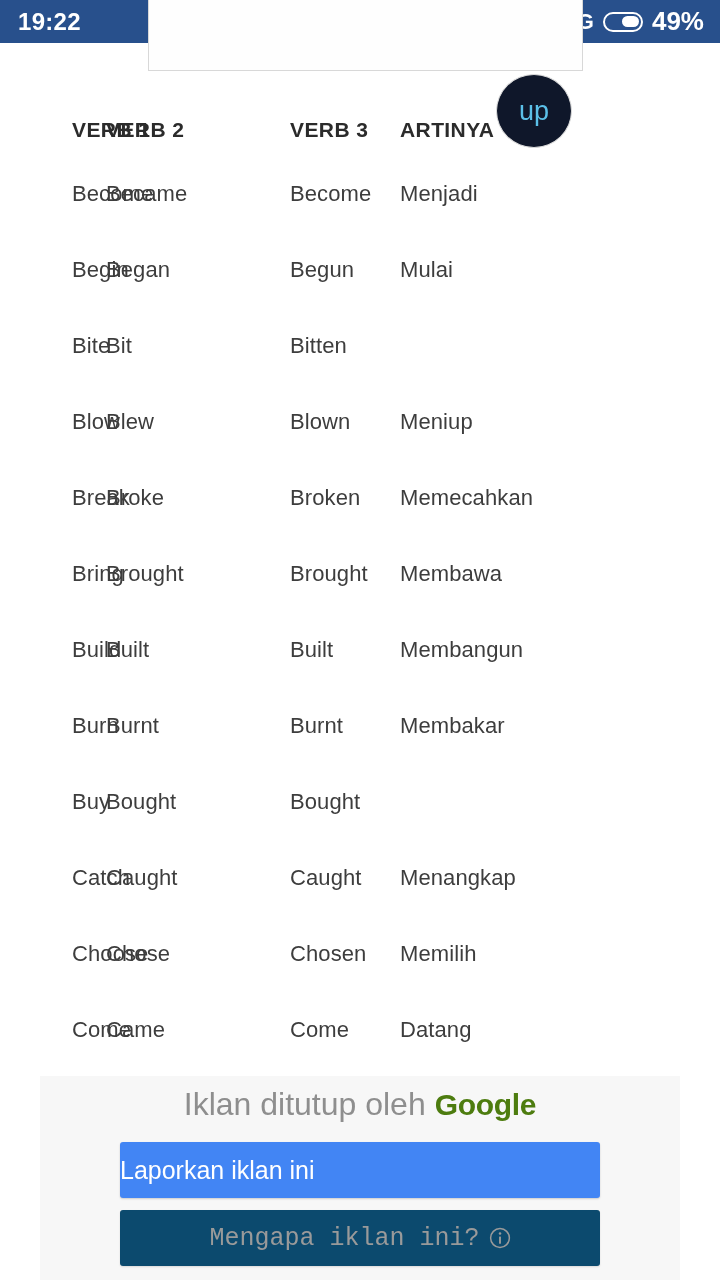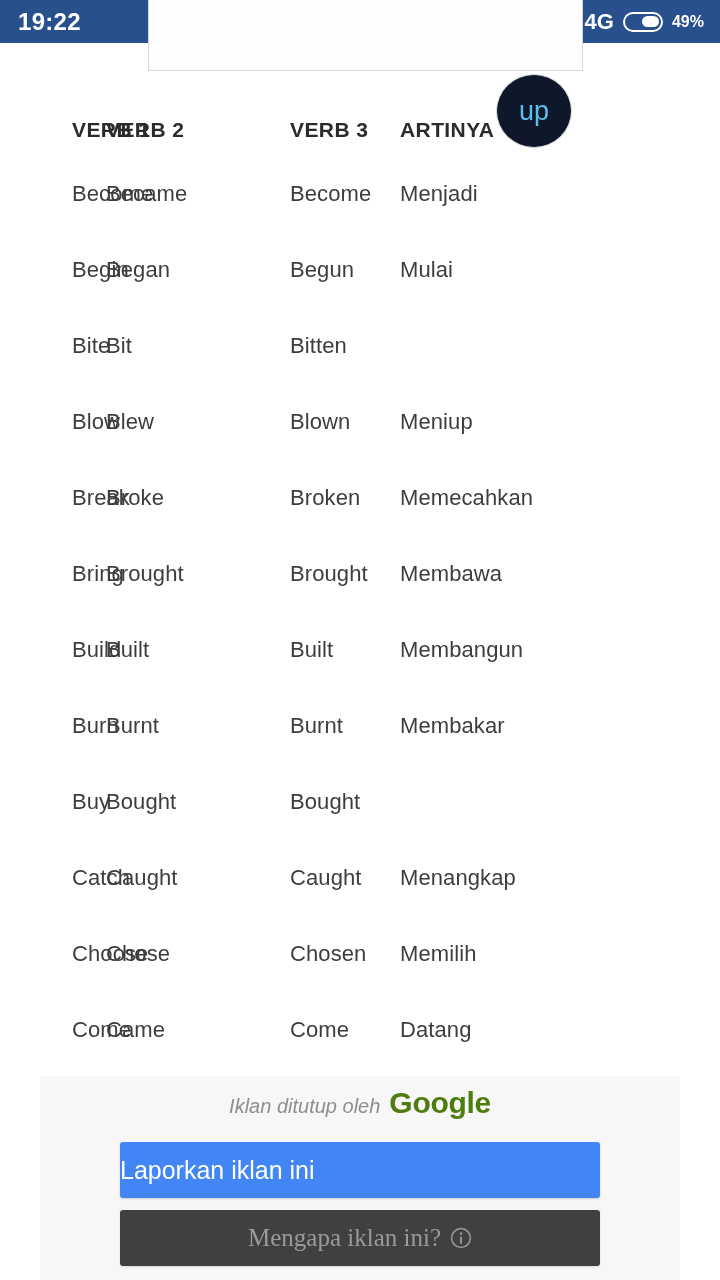--- a/index.html
+++ b/index.html
@@ -79,21 +79,21 @@
   #battery-icon::after {
     content: "";
     position: absolute;
     right: 2px; top: 2px;
     width: 17px; height: 11.5px;
     background: #ffffff;
     border-radius: 6px;
   }
   #battery-pct {
     color: #ffffff;
-    font-size: 16px;
+    font-size: 26px;
     font-weight: bold;
   }
 
   
   #top-partial-box {
     position: absolute;
     left: 148px;
     top: 0px;
     width: 435px;
     height: 71px;
@@ -163,24 +163,23 @@
     align-items: center;
     padding-top: 10px;
   }
   #ad-closed-line {
     display: flex;
     align-items: baseline;
     gap: 9px;
     height: 52px;
   }
   #ad-closed-text {
-    font-size: 20px;
+    font-size: 32px;
     color: #8e8e8e;
     font-weight: normal;
-    font-style: italic;
   }
   #google-wordmark {
     font-size: 30px;
     color: #4d7c0f;
     font-weight: bold;
     letter-spacing: -0.3px;
   }
   #report-ad-button {
     width: 480px;
     height: 56px;
@@ -192,26 +191,26 @@
     font-family: "Liberation Sans", sans-serif;
     margin-top: 4px;
     box-shadow: 0 1px 2px rgba(0,0,0,0.18);
     display: flex;
     align-items: center;
     justify-content: flex-start;
   }
   #why-ad-button {
     width: 480px;
     height: 56px;
-    background: #404040;
+    background: #0c4a6e;
     border: none;
     border-radius: 3px;
     color: #9a9a9a;
     font-size: 25px;
-    font-family: Liberation Serif, serif;
+    font-family: Liberation Mono, monospace;
     margin-top: 12px;
     box-shadow: 0 1px 2px rgba(0,0,0,0.12);
     display: flex;
     align-items: center;
     justify-content: center;
     gap: 9px;
   }
   #info-circle-icon {
     width: 22px; height: 22px;
     display: inline-block;

